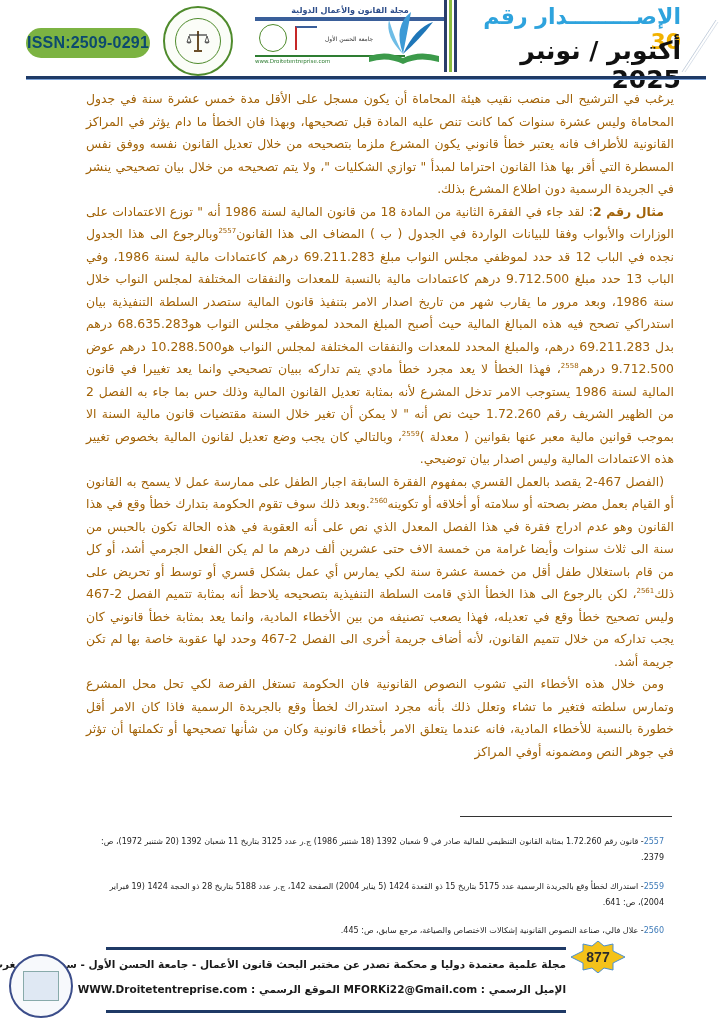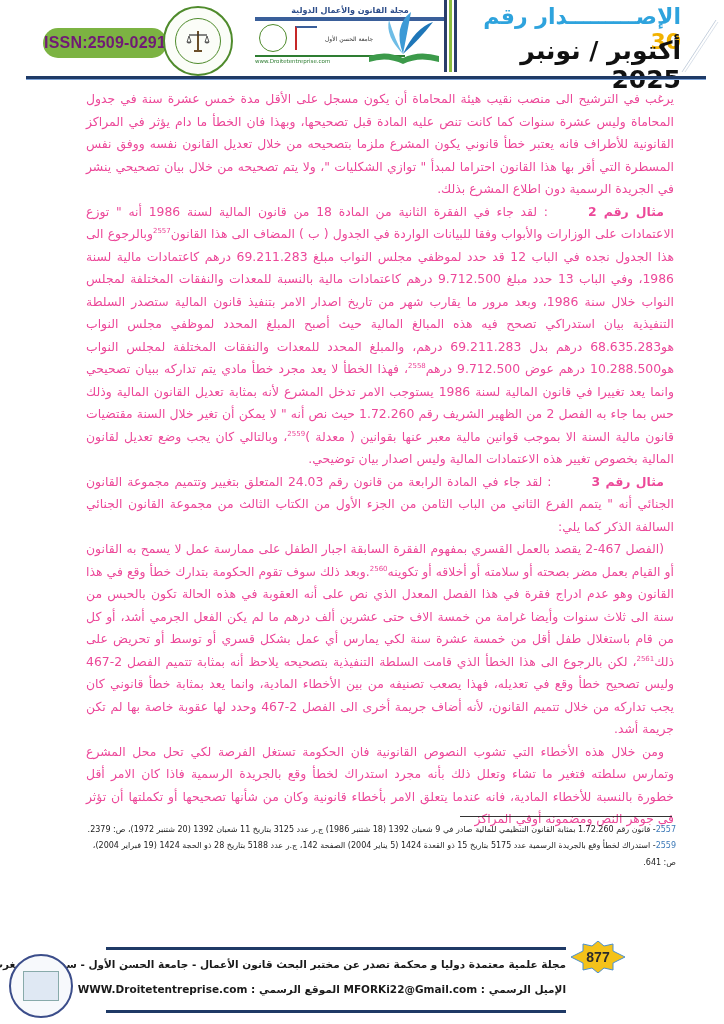--- a/index.html
+++ b/index.html
@@ -2,22 +2,22 @@
 <html><head>
 <meta charset="utf-8">
 <style>
   html, body { margin:0; padding:0; background:#ffffff; }
   body { width:724px; height:1024px; position:relative; overflow:hidden;
          font-family:"DejaVu Sans", "Liberation Sans", sans-serif; color:#111; }
 
   
   .header { position:absolute; top:0; left:0; width:724px; height:78px; }
   .issn { position:absolute; left:26px; top:28px; width:124px; height:30px; border-radius:15px;
-          background:#7cb342; color:#701a75; font-family:"Liberation Sans", sans-serif; font-size:16px; font-weight:bold;
-          display:flex; align-items:center; justify-content:center; letter-spacing:0.2px;margin-left:17px; }
+          background:#7cb342; color:#0c4a6e; font-family:"Liberation Sans", sans-serif; font-size:16px; font-weight:bold;
+          display:flex; align-items:center; justify-content:center; letter-spacing:0.2px; }
   .seal { position:absolute; left:163px; top:6px; width:66px; height:66px; border-radius:50%;
           border:2px solid #4f8b2c; background:#fbfdf8; display:flex; align-items:center; justify-content:center; }
   .seal .inner { width:44px; height:44px; border-radius:50%; border:1px solid #4f8b2c; display:flex; align-items:center; justify-content:center; }
   .seal svg { width:28px; height:28px; }
   .banner { position:absolute; left:255px; top:6px; width:190px; height:62px; }
   .banner .title { font-size:8px; color:#2d4d8a; font-weight:bold; direction:rtl; text-align:center; white-space:nowrap; }
   .banner .strip { height:4px; background:#3a5f9a; margin-top:2px; }
   .banner .logos { display:flex; gap:8px; align-items:center; margin-top:3px; padding-left:4px; }
   .mini-seal { width:26px; height:26px; border-radius:50%; border:1.5px solid #4f8b2c; }
   .mini-mark { width:20px; height:22px; border-left:2px solid #c62828; border-top:2px solid #3a5f9a; }
@@ -29,31 +29,31 @@
   .issue { position:absolute; left:466px; top:4px; width:215px; text-align:right; direction:rtl;
            font-weight:bold; font-size:22px; color:#2ea3dd; }
   .issue .num { color:#f2b200; }
   .date { position:absolute; left:466px; top:36px; width:215px; text-align:right; direction:rtl;
           font-weight:bold; font-size:25px; color:#111; }
   .diag { position:absolute; left:680px; top:18px; width:40px; height:56px; }
   .header-rule { position:absolute; left:26px; top:76px; width:680px; height:3px; background:#1f3a66; border-bottom:1px solid #7aa0d6; }
 
   
   .content { position:absolute; left:86px; top:88px; width:588px; direction:rtl; text-align:justify;
-             font-size:12.4px; line-height:22.5px; color:#ec4899; }
+             font-size:12.4px; line-height:22.5px; color:#a16207; }
   .content p { margin:0; }
   .content .indent { text-indent:10px; }
-  .content b { font-weight:bold;margin-left:40px; }
+  .content b { font-weight:bold; }
   .content sup { font-size:7px; line-height:0; vertical-align:super; }
 
   
   .fn-rule { position:absolute; left:460px; top:816px; width:212px; height:1px; background:#333; }
   .footnotes { position:absolute; left:86px; top:822px; width:590px; direction:rtl; text-align:right;
                font-size:8px; line-height:16.3px; color:#222; }
-  .footnotes .fn { margin:0; }
+  .footnotes .fn { margin:12px; }
   .footnotes .fnnum { color:#3d7ab8; }
 
   
   .footer-rule-top { position:absolute; left:106px; top:947px; width:460px; height:3px; background:#1f3a66; }
   .footer-rule-bot { position:absolute; left:106px; top:1010px; width:460px; height:3px; background:#1f3a66; }
   .footer-line1 { position:absolute; left:106px; top:958px; width:460px; direction:rtl; text-align:right;
                   font-size:10.5px; font-weight:bold; color:#1a1a1a; white-space:nowrap; }
   .footer-line2 { position:absolute; left:106px; top:983px; width:460px; direction:rtl; text-align:right;
                   font-size:10.5px; font-weight:bold; color:#1a1a1a; white-space:nowrap; }
   .page-badge { position:absolute; left:571px; top:941px; width:54px; height:32px; }
@@ -118,31 +118,31 @@
     <line x1="5" y1="54" x2="38" y2="4" stroke="#cfd8e3" stroke-width="0.8"></line>
   </svg>
   <div class="header-rule"></div>
 </div>
 
 <div class="content">
   <p><span>يرغب في الترشيح الى منصب نقيب هيئة المحاماة أن يكون مسجل على الأقل مدة خمس عشرة سنة في جدول المحاماة وليس عشرة سنوات كما كانت تنص عليه المادة قبل تصحيحها، وبهذا فان الخطأ ما دام يؤثر في المراكز القانونية للأطراف فانه يعتبر خطأ قانوني يكون المشرع ملزما بتصحيحه من خلال تعديل القانون نفسه ووفق نفس المسطرة التي أقر بها هذا القانون احتراما لمبدأ " توازي الشكليات "، ولا يتم تصحيحه من خلال بيان تصحيحي ينشر في الجريدة الرسمية دون اطلاع المشرع بذلك.</span></p>
 
   <p class="indent"><b>مثال رقم 2</b><span>: لقد جاء في الفقرة الثانية من المادة 18 من قانون المالية لسنة 1986 أنه " توزع الاعتمادات على الوزارات والأبواب وفقا للبيانات الواردة في الجدول ( ب ) المضاف الى هذا القانون</span><sup>2557</sup><span>وبالرجوع الى هذا الجدول نجده في الباب 12 قد حدد لموظفي مجلس النواب مبلغ 69.211.283 درهم كاعتمادات مالية لسنة 1986، وفي الباب 13 حدد مبلغ 9.712.500 درهم كاعتمادات مالية بالنسبة للمعدات والنفقات المختلفة لمجلس النواب خلال سنة 1986، وبعد مرور ما يقارب شهر من تاريخ اصدار الامر بتنفيذ قانون المالية ستصدر السلطة التنفيذية بيان استدراكي تصحح فيه هذه المبالغ المالية حيث أصبح المبلغ المحدد لموظفي مجلس النواب هو68.635.283 درهم بدل 69.211.283 درهم، والمبلغ المحدد للمعدات والنفقات المختلفة لمجلس النواب هو10.288.500 درهم عوض 9.712.500 درهم</span><sup>2558</sup><span>، فهذا الخطأ لا يعد مجرد خطأ مادي يتم تداركه ببيان تصحيحي وانما يعد تغييرا في قانون المالية لسنة 1986 يستوجب الامر تدخل المشرع لأنه بمثابة تعديل القانون المالية وذلك حس بما جاء به الفصل 2 من الظهير الشريف رقم 1.72.260 حيث نص أنه " لا يمكن أن تغير خلال السنة مقتضيات قانون مالية السنة الا بموجب قوانين مالية معبر عنها بقوانين ( معدلة )</span><sup>2559</sup><span>، وبالتالي كان يجب وضع تعديل لقانون المالية بخصوص تغيير هذه الاعتمادات المالية وليس اصدار بيان توضيحي.</span></p>
 
-  <p class="indent"><b>مثال رقم 3</b><span>: لقد جاء في المادة الرابعة من قانون رقم 24.03 المتعلق بتغيير وتتميم مجموعة القانون الجنائي أنه " يتمم الفرع الثاني من الباب الثامن من الجزء الأول من الكتاب الثالث من مجموعة القانون الجنائي السالفة الذكر كما يلي:</span></p>
 
   <p class="indent"><span>(الفصل 467-2 يقصد بالعمل القسري بمفهوم الفقرة السابقة اجبار الطفل على ممارسة عمل لا يسمح به القانون أو القيام بعمل مضر بصحته أو سلامته أو أخلاقه أو تكوينه</span><sup>2560</sup><span>.وبعد ذلك سوف تقوم الحكومة بتدارك خطأ وقع في هذا القانون وهو عدم ادراج فقرة في هذا الفصل المعدل الذي نص على أنه العقوبة في هذه الحالة تكون بالحبس من سنة الى ثلاث سنوات وأيضا غرامة من خمسة الاف حتى عشرين ألف درهم ما لم يكن الفعل الجرمي أشد، أو كل من قام باستغلال طفل أقل من خمسة عشرة سنة لكي يمارس أي عمل بشكل قسري أو توسط أو تحريض على ذلك</span><sup>2561</sup><span>، لكن بالرجوع الى هذا الخطأ الذي قامت السلطة التنفيذية بتصحيحه يلاحظ أنه بمثابة تتميم الفصل 2-467 وليس تصحيح خطأ وقع في تعديله، فهذا يصعب تصنيفه من بين الأخطاء المادية، وانما يعد بمثابة خطأ قانوني كان يجب تداركه من خلال تتميم القانون، لأنه أضاف جريمة أخرى الى الفصل 2-467 وحدد لها عقوبة خاصة بها لم تكن جريمة أشد.</span></p>
 
   <p class="indent"><span>ومن خلال هذه الأخطاء التي تشوب النصوص القانونية فان الحكومة تستغل الفرصة لكي تحل محل المشرع وتمارس سلطته فتغير ما تشاء وتعلل ذلك بأنه مجرد استدراك لخطأ وقع بالجريدة الرسمية فاذا كان الامر أقل خطورة بالنسبة للأخطاء المادية، فانه عندما يتعلق الامر بأخطاء قانونية وكان من شأنها تصحيحها أو تكملتها أن تؤثر في جوهر النص ومضمونه أوفي المراكز</span></p>
 </div>
 
 <div class="fn-rule"></div>
 <div class="footnotes">
   <p class="fn"><span class="fnnum">2557</span><span>- قانون رقم 1.72.260 بمثابة القانون التنظيمي للمالية صادر في 9 شعبان 1392 (18 شتنبر 1986) ج.ر عدد 3125 بتاريخ 11 شعبان 1392 (20 شتنبر 1972)، ص: 2379.</span></p>
   <p class="fn"><span class="fnnum">2559</span><span>- استدراك لخطأ وقع بالجريدة الرسمية عدد 5175 بتاريخ 15 ذو القعدة 1424 (5 يناير 2004) الصفحة 142، ج.ر عدد 5188 بتاريخ 28 ذو الحجة 1424 (19 فبراير 2004)، ص: 641.</span></p>
+  <p class="fn"><span class="fnnum">2560</span><span>- علال فالي، صناعة النصوص القانونية إشكالات الاختصاص والصياغة، مرجع سابق، ص: 445.</span></p>
 </div>
 
 <div class="page-badge">
   <svg width="54" height="32" viewBox="0 0 54 32">
     <polygon points="27,0 33,5 42,3 42,10 54,16 42,22 42,29 33,27 27,32 21,27 12,29 12,22 0,16 12,10 12,3 21,5" fill="#f4c21a" stroke="#4a8fd0" stroke-width="1"></polygon>
   </svg>
   <span>877</span>
 </div>
 <div class="footer-rule-top"></div>
 <div class="footer-line1">مجلة علمية معتمدة  دوليا و محكمة تصدر عن مختبر البحث قانون الأعمال - جامعة الحسن الأول - سطات - المغرب</div>

